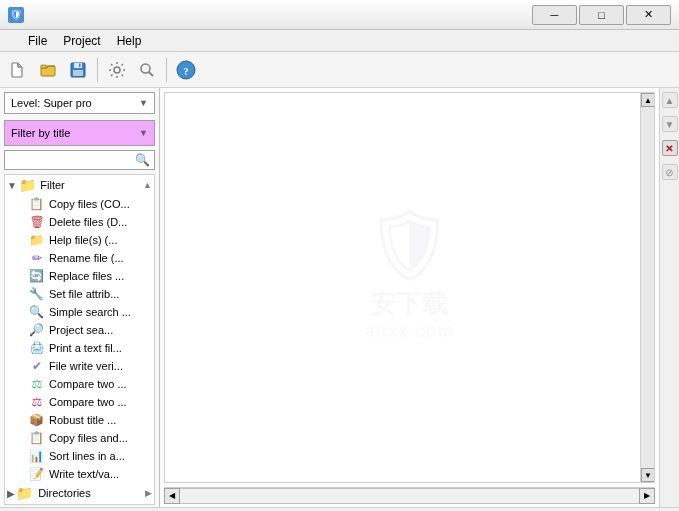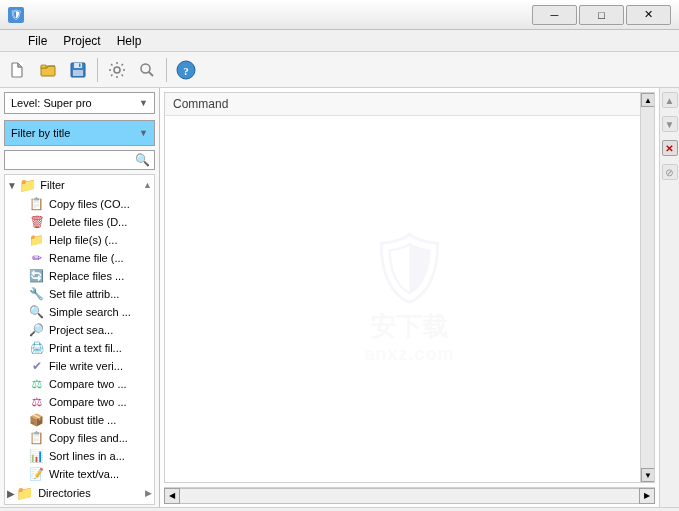--- a/index.html
+++ b/index.html
@@ -127,21 +127,21 @@
       align-items: center;
       justify-content: space-between;
       padding: 0 6px;
       cursor: pointer;
       font-size: 11px;
     }
     .filter-selector {
       margin: 2px 4px;
       height: 22px;
       border: 1px solid #a0a0a0;
-      background: #7dd3fc;
+      background: #f0abfc;
       display: flex;
       align-items: center;
       justify-content: space-between;
       padding: 12px 6px;
       cursor: pointer;
       font-size: 11px;
     }
     .search-box {
       margin: 2px 4px;
       height: 20px;
@@ -484,23 +484,20 @@
   </div>
 
   <div class="right-panel">
     <div class="command-area">
 
       <div style="position:absolute;right:0;top:0;bottom:0;width:14px;background:#f0f0f0;border-left:1px solid #d0d0d0;display:flex;flex-direction:column;z-index:1">
         <div style="width:14px;height:14px;background:#e0e0e0;border:1px solid #a0a0a0;display:flex;align-items:center;justify-content:center;font-size:8px;cursor:pointer">▲</div>
         <div style="flex:1;background:#e8e8e8"></div>
         <div style="width:14px;height:14px;background:#e0e0e0;border:1px solid #a0a0a0;display:flex;align-items:center;justify-content:center;font-size:8px;cursor:pointer">▼</div>
       </div>
-      <div class="command-header">
-        <span>Command</span>
-      </div>
       <div class="command-body">
         <div class="watermark">
           <div style="font-size:70px;opacity:0.3;color:#8080c0">🛡</div>
           <div style="font-size:26px;color:#c0c0c0;opacity:0.4;font-weight:bold">安下载</div>
           <div style="font-size:18px;color:#c0c0c0;opacity:0.35;font-weight:bold;letter-spacing:1px">anxz.com</div>
         </div>
       </div>
     </div>
 
     <div class="right-scrollbar">

